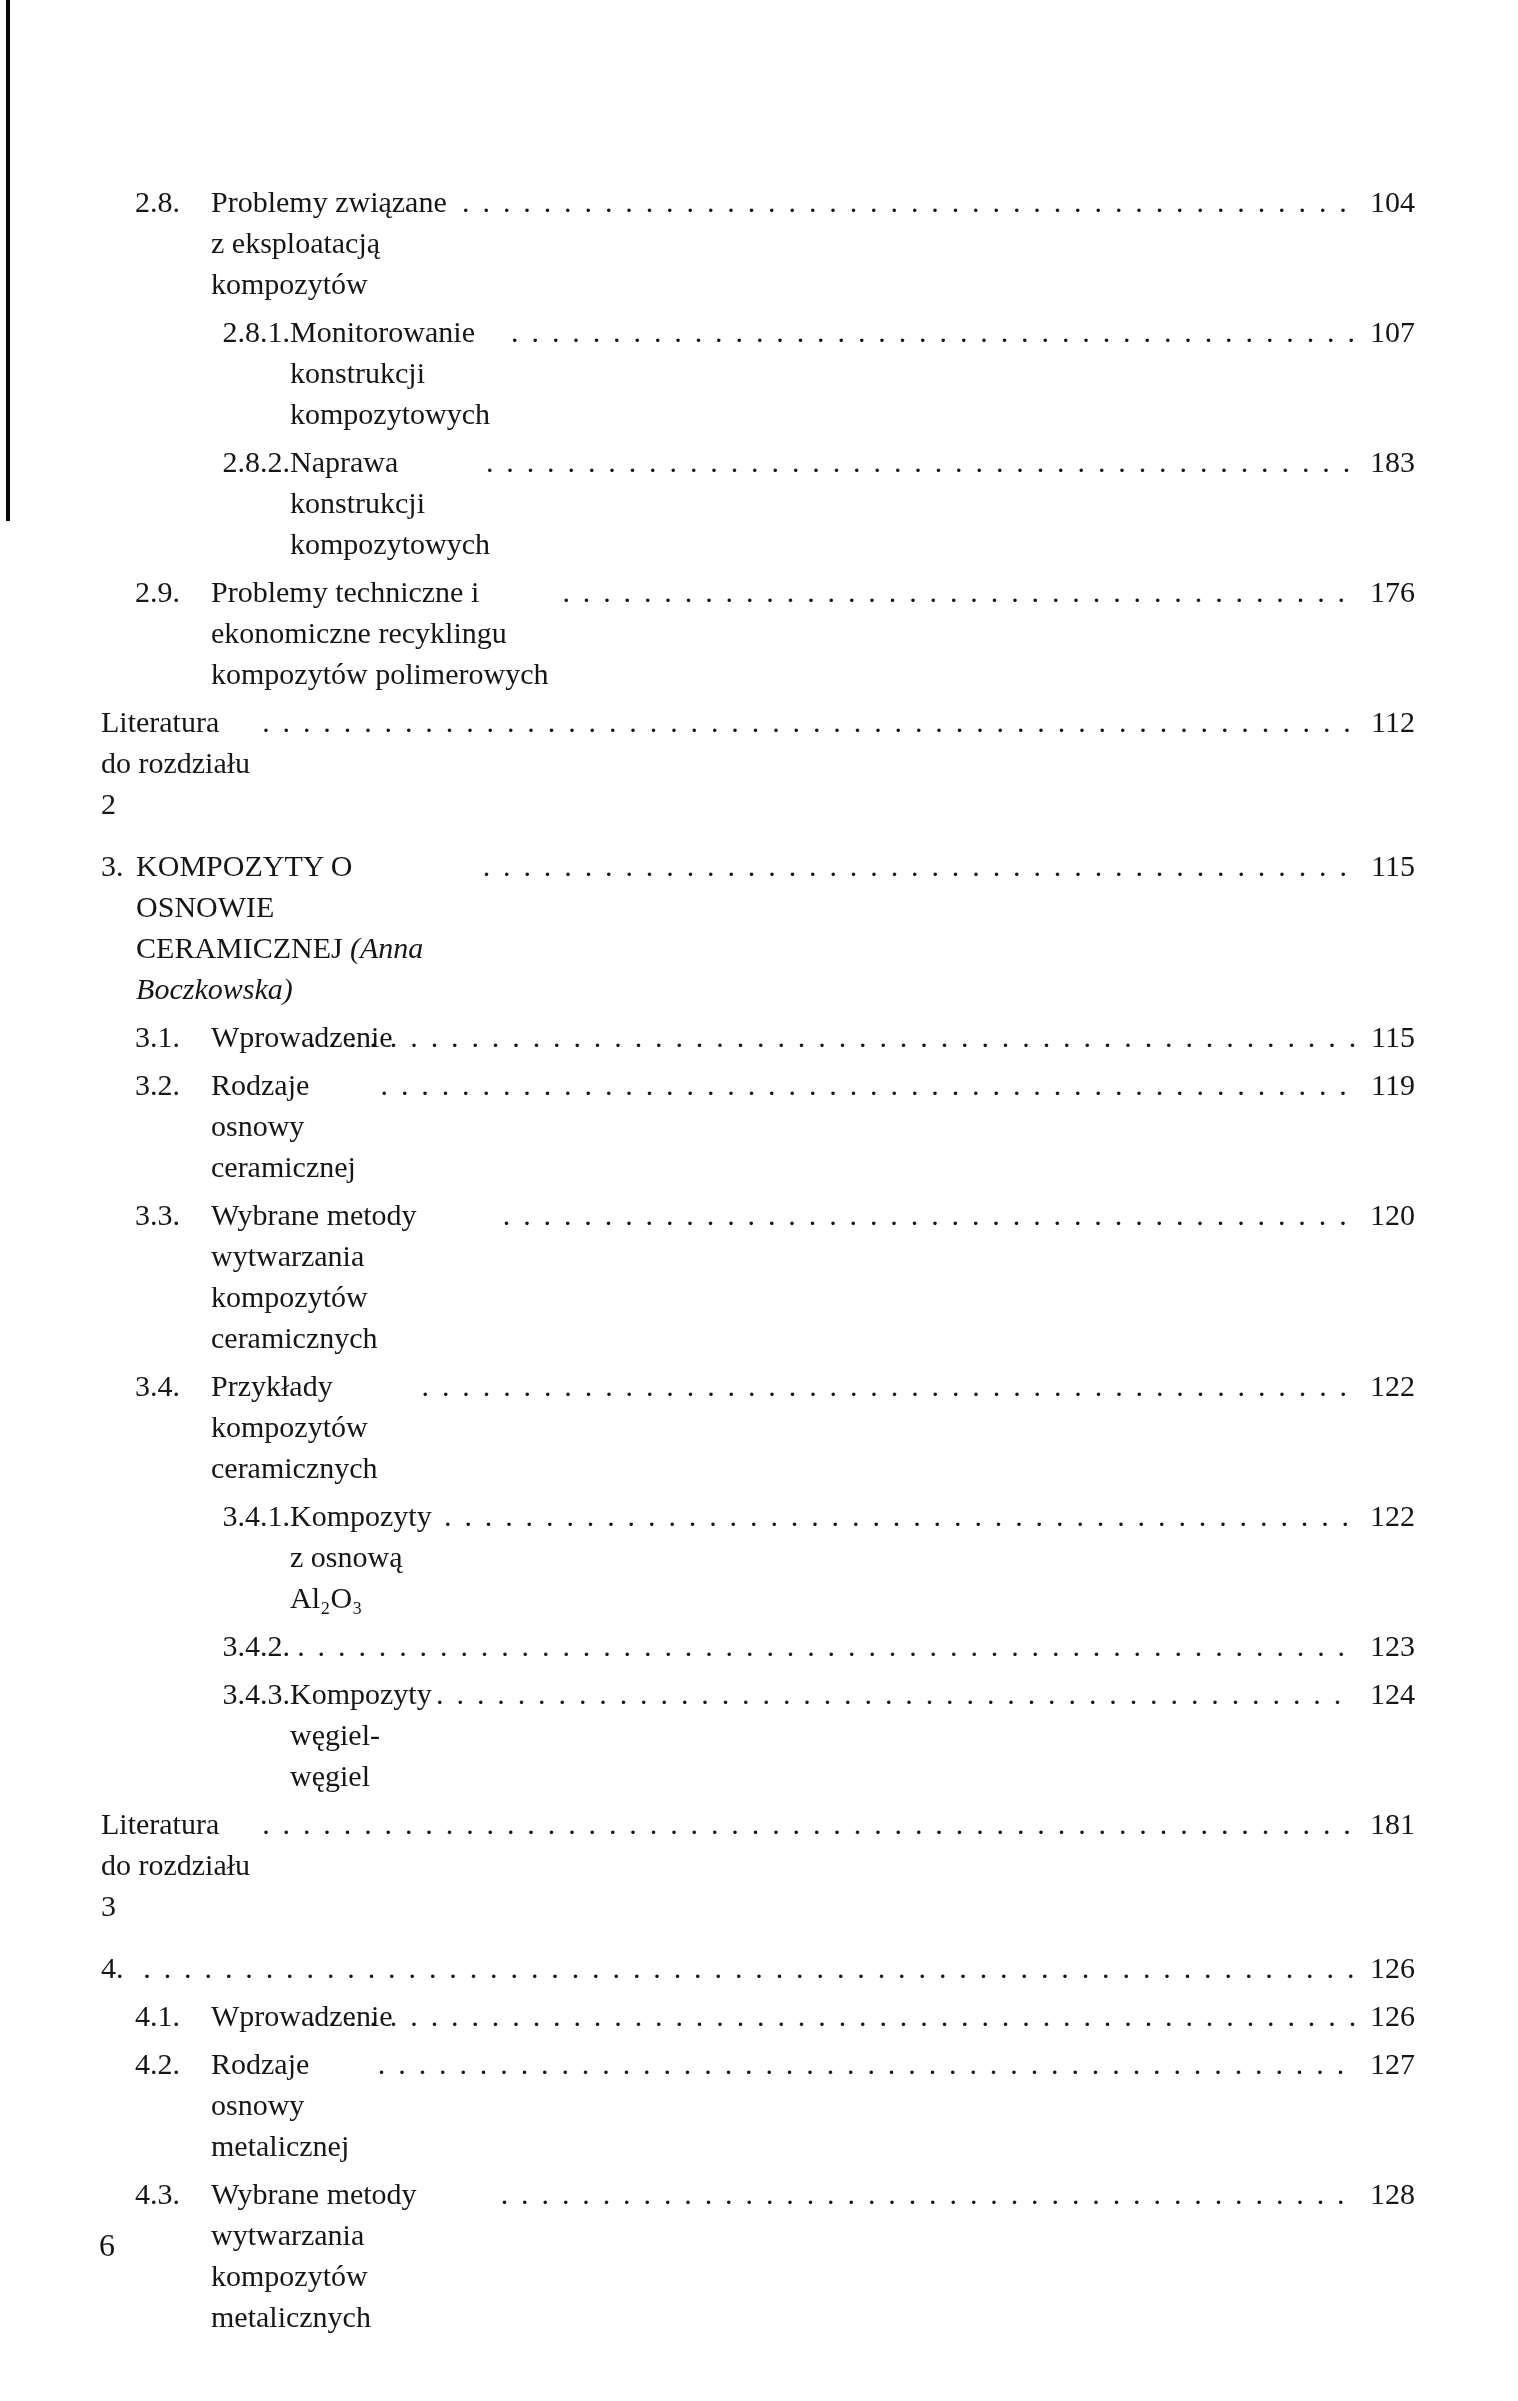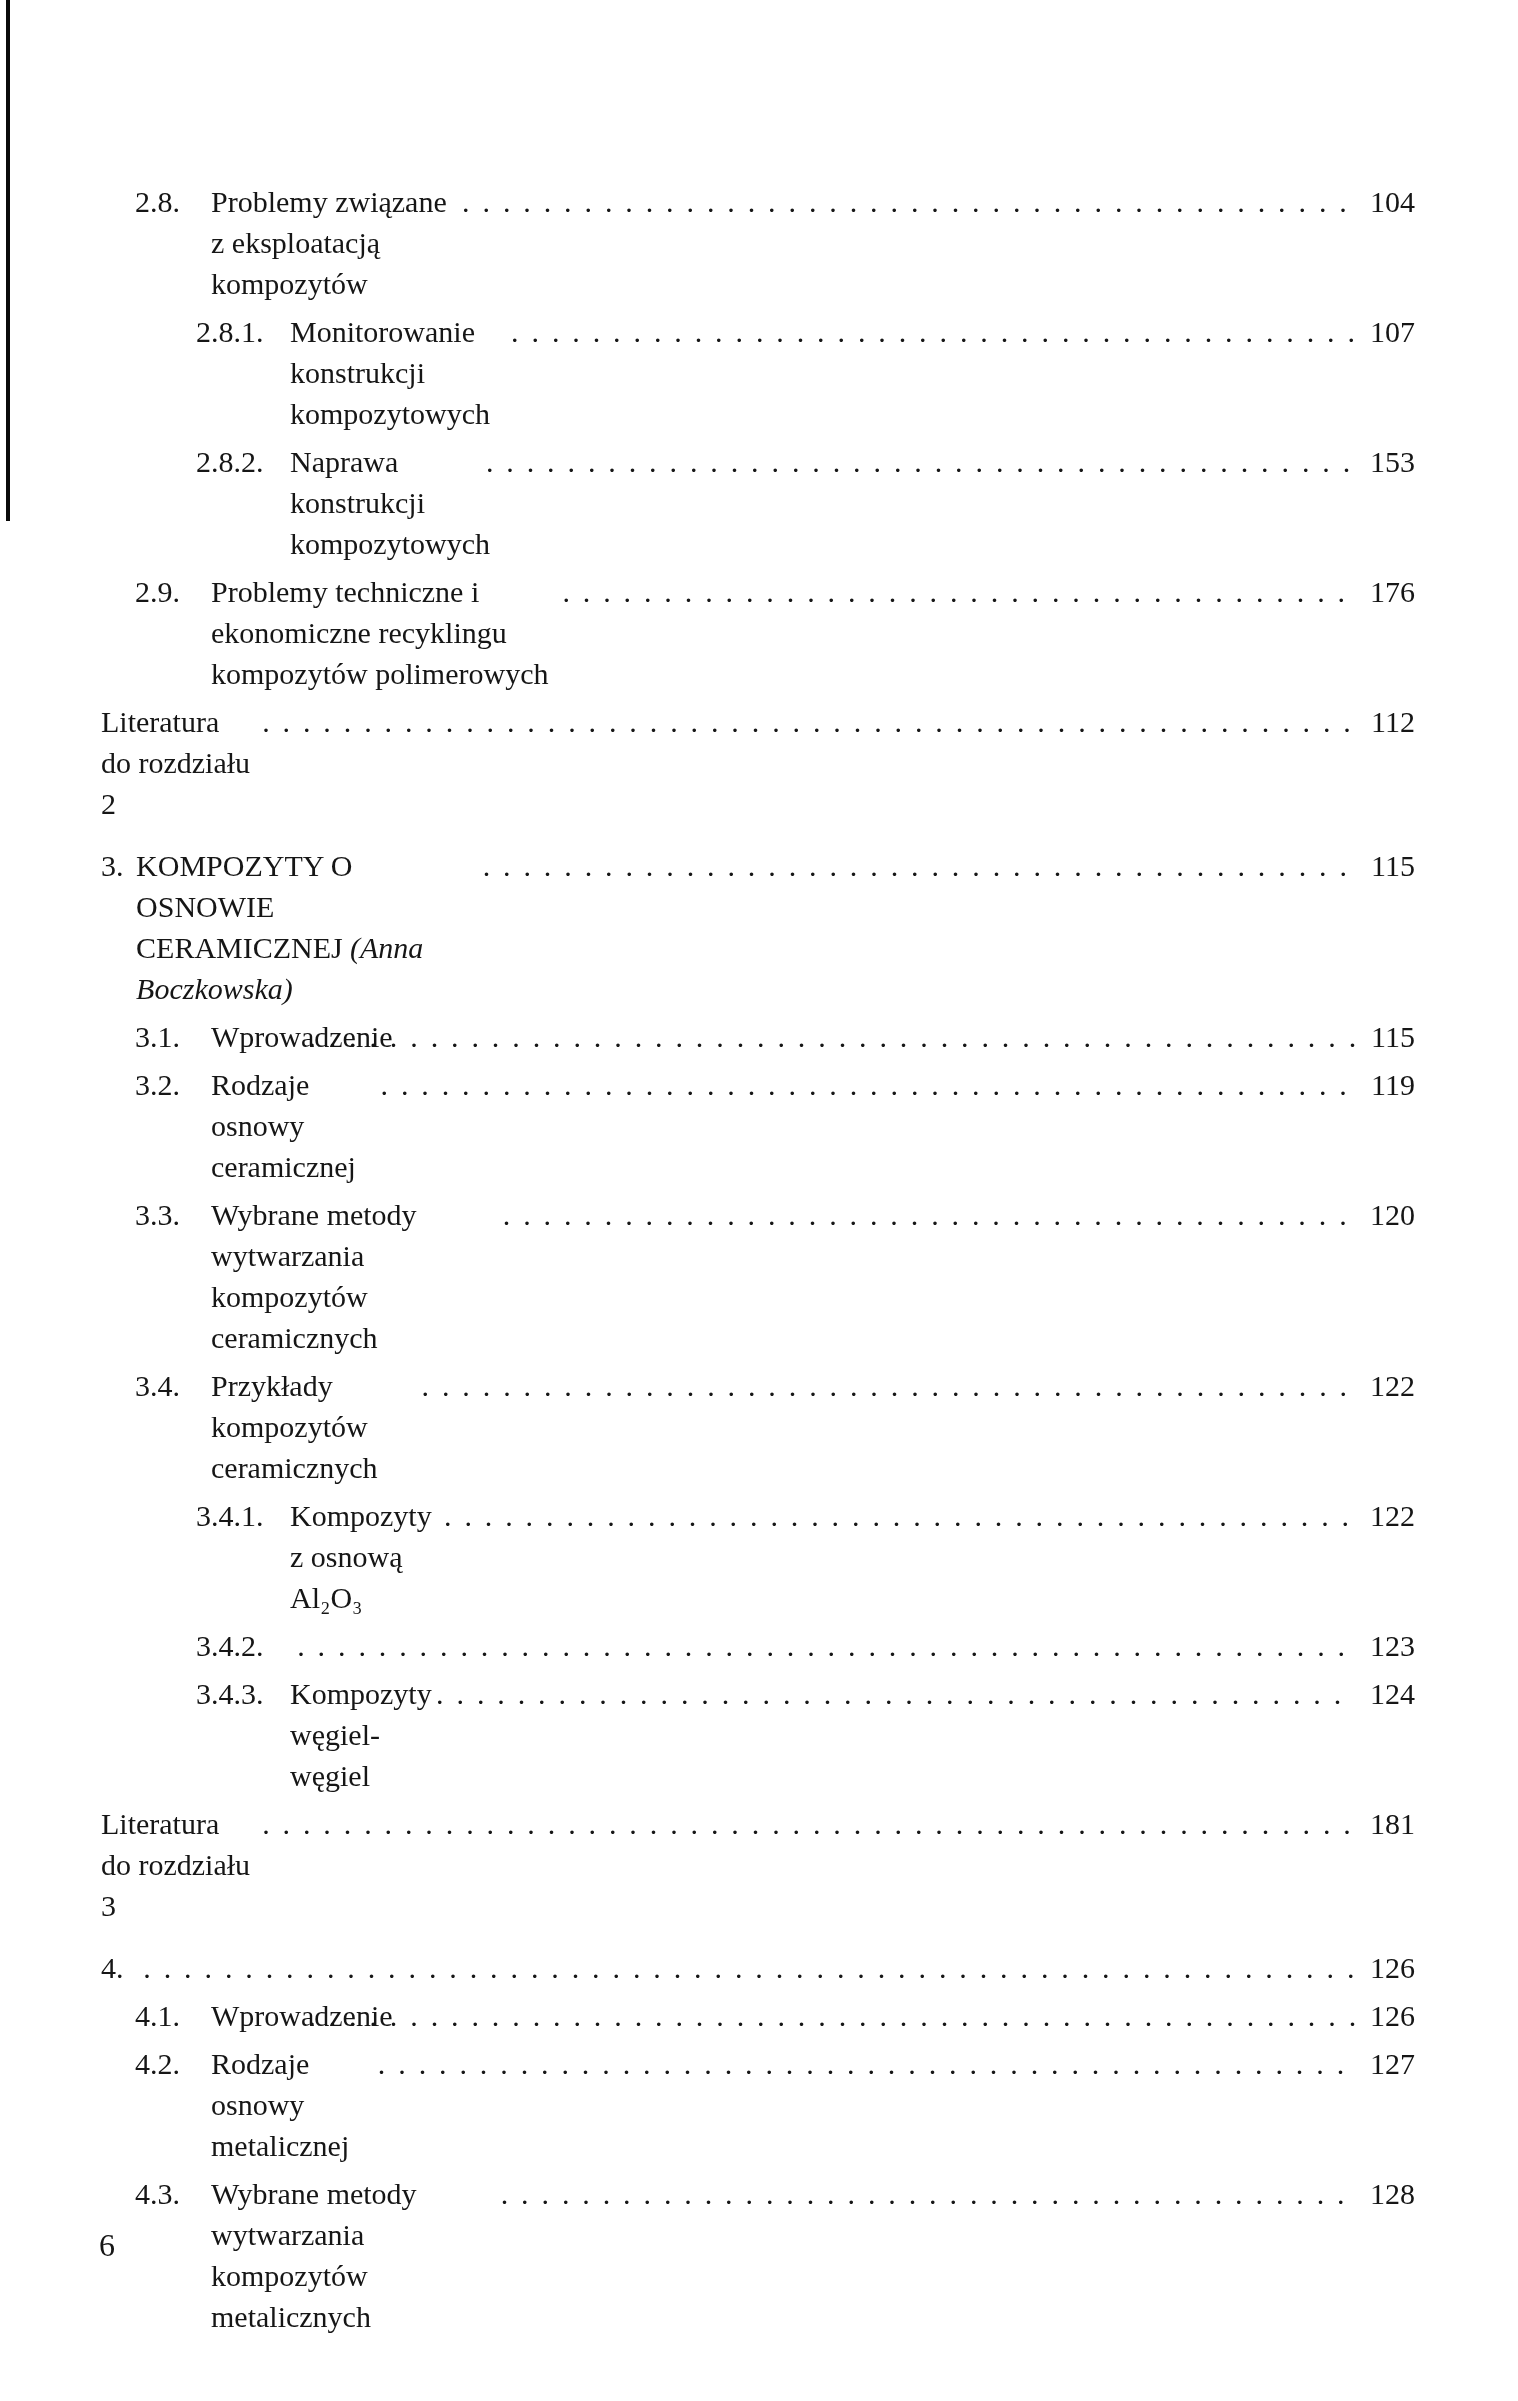--- a/index.html
+++ b/index.html
@@ -39,21 +39,21 @@
   }
   .toc-row.level-1 { padding-left: 34px; }
   .toc-row.level-2 { padding-left: 95px; }
   .toc-row.chapter { margin-top: 21px; }
   .num {
     flex: none;
     white-space: nowrap;
   }
   .level-0 .num { margin-right: 12.6px; }
   .level-1 .num { min-width: 76px; }
-  .level-2 .num { min-width: 94px; }
+  .level-2 .num { min-width: 94px; text-align: right; }
   .text {
     flex: 0 1 auto;
     min-width: 0;
   }
   .title { }
   .author {
     font-style: italic;
     margin-left: 7.2px;
   }
   .leader {
@@ -99,21 +99,21 @@
     <span class="num">2.8.1.</span>
     <span class="text"><span class="title">Monitorowanie konstrukcji kompozytowych</span></span>
     <span class="leader" aria-hidden="true"></span>
     <span class="pagenum">107</span>
   </div>
 
   <div class="toc-row level-2">
     <span class="num">2.8.2.</span>
     <span class="text"><span class="title">Naprawa konstrukcji kompozytowych</span></span>
     <span class="leader" aria-hidden="true"></span>
-    <span class="pagenum">153</span>
+    <span class="pagenum">183</span>
   </div>
 
   <div class="toc-row level-1">
     <span class="num">2.9.</span>
     <span class="text"><span class="title">Problemy techniczne i ekonomiczne recyklingu kompozytów polimerowych</span></span>
     <span class="leader" aria-hidden="true"></span>
     <span class="pagenum">176</span>
   </div>
 
   <div class="toc-row level-0">

